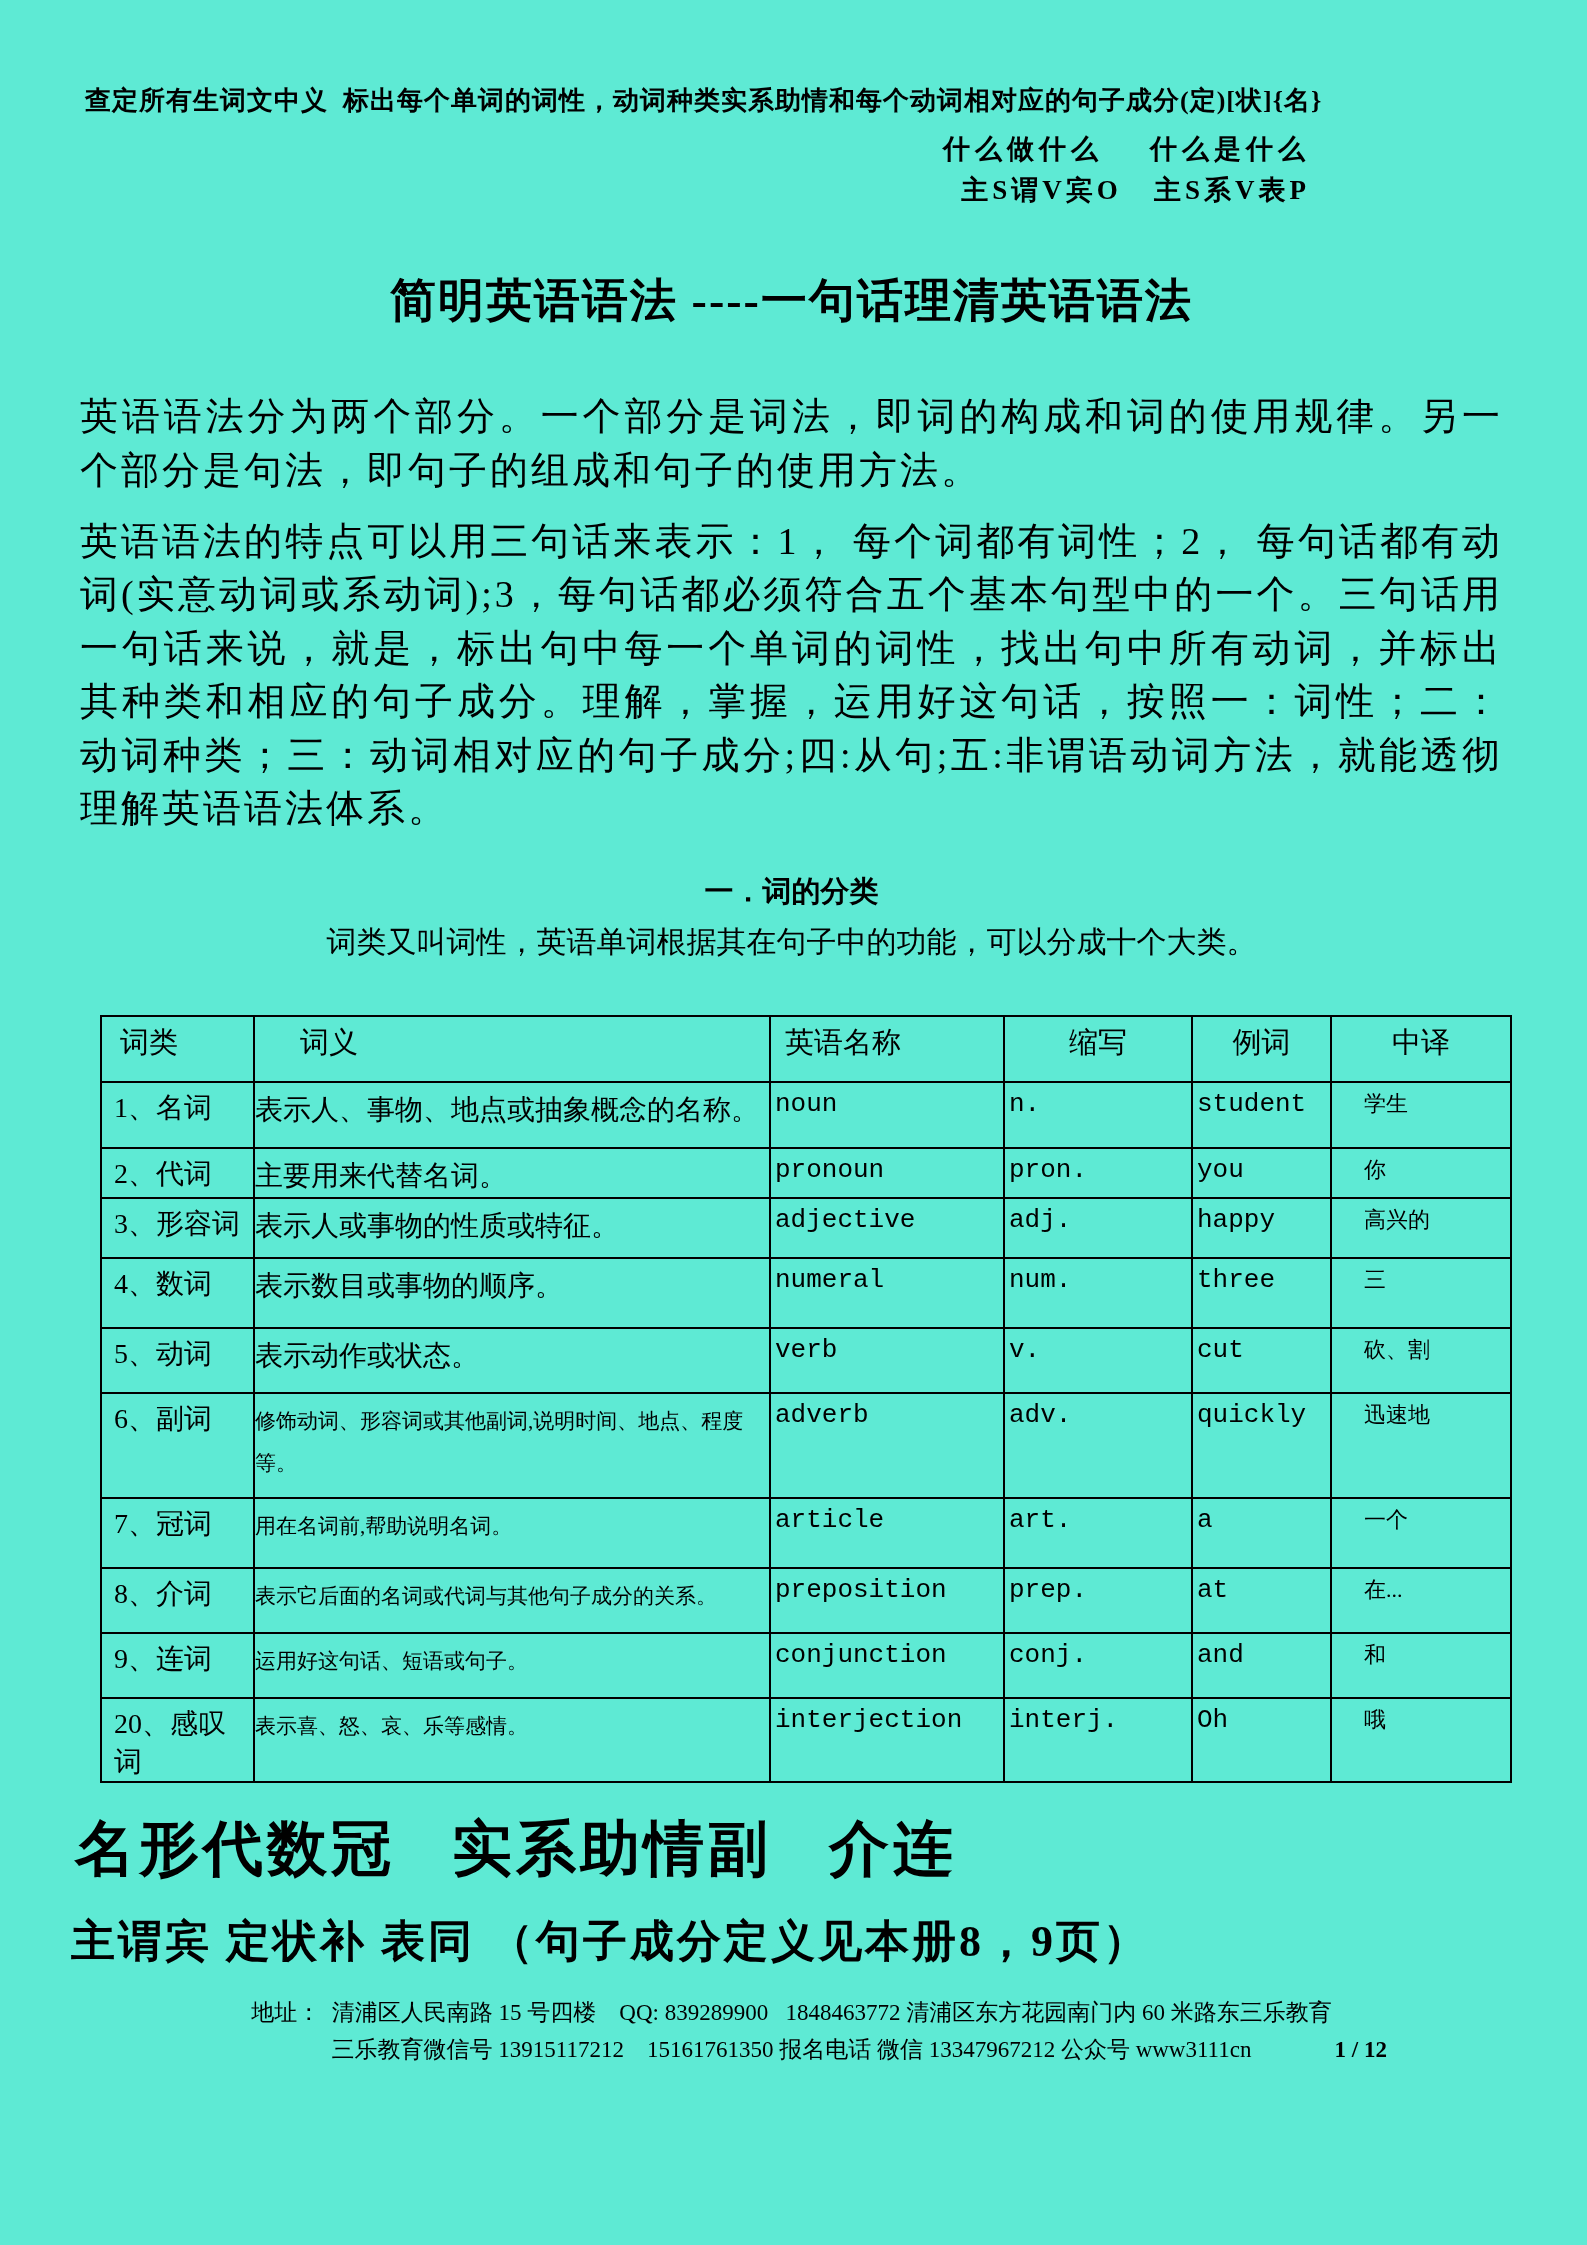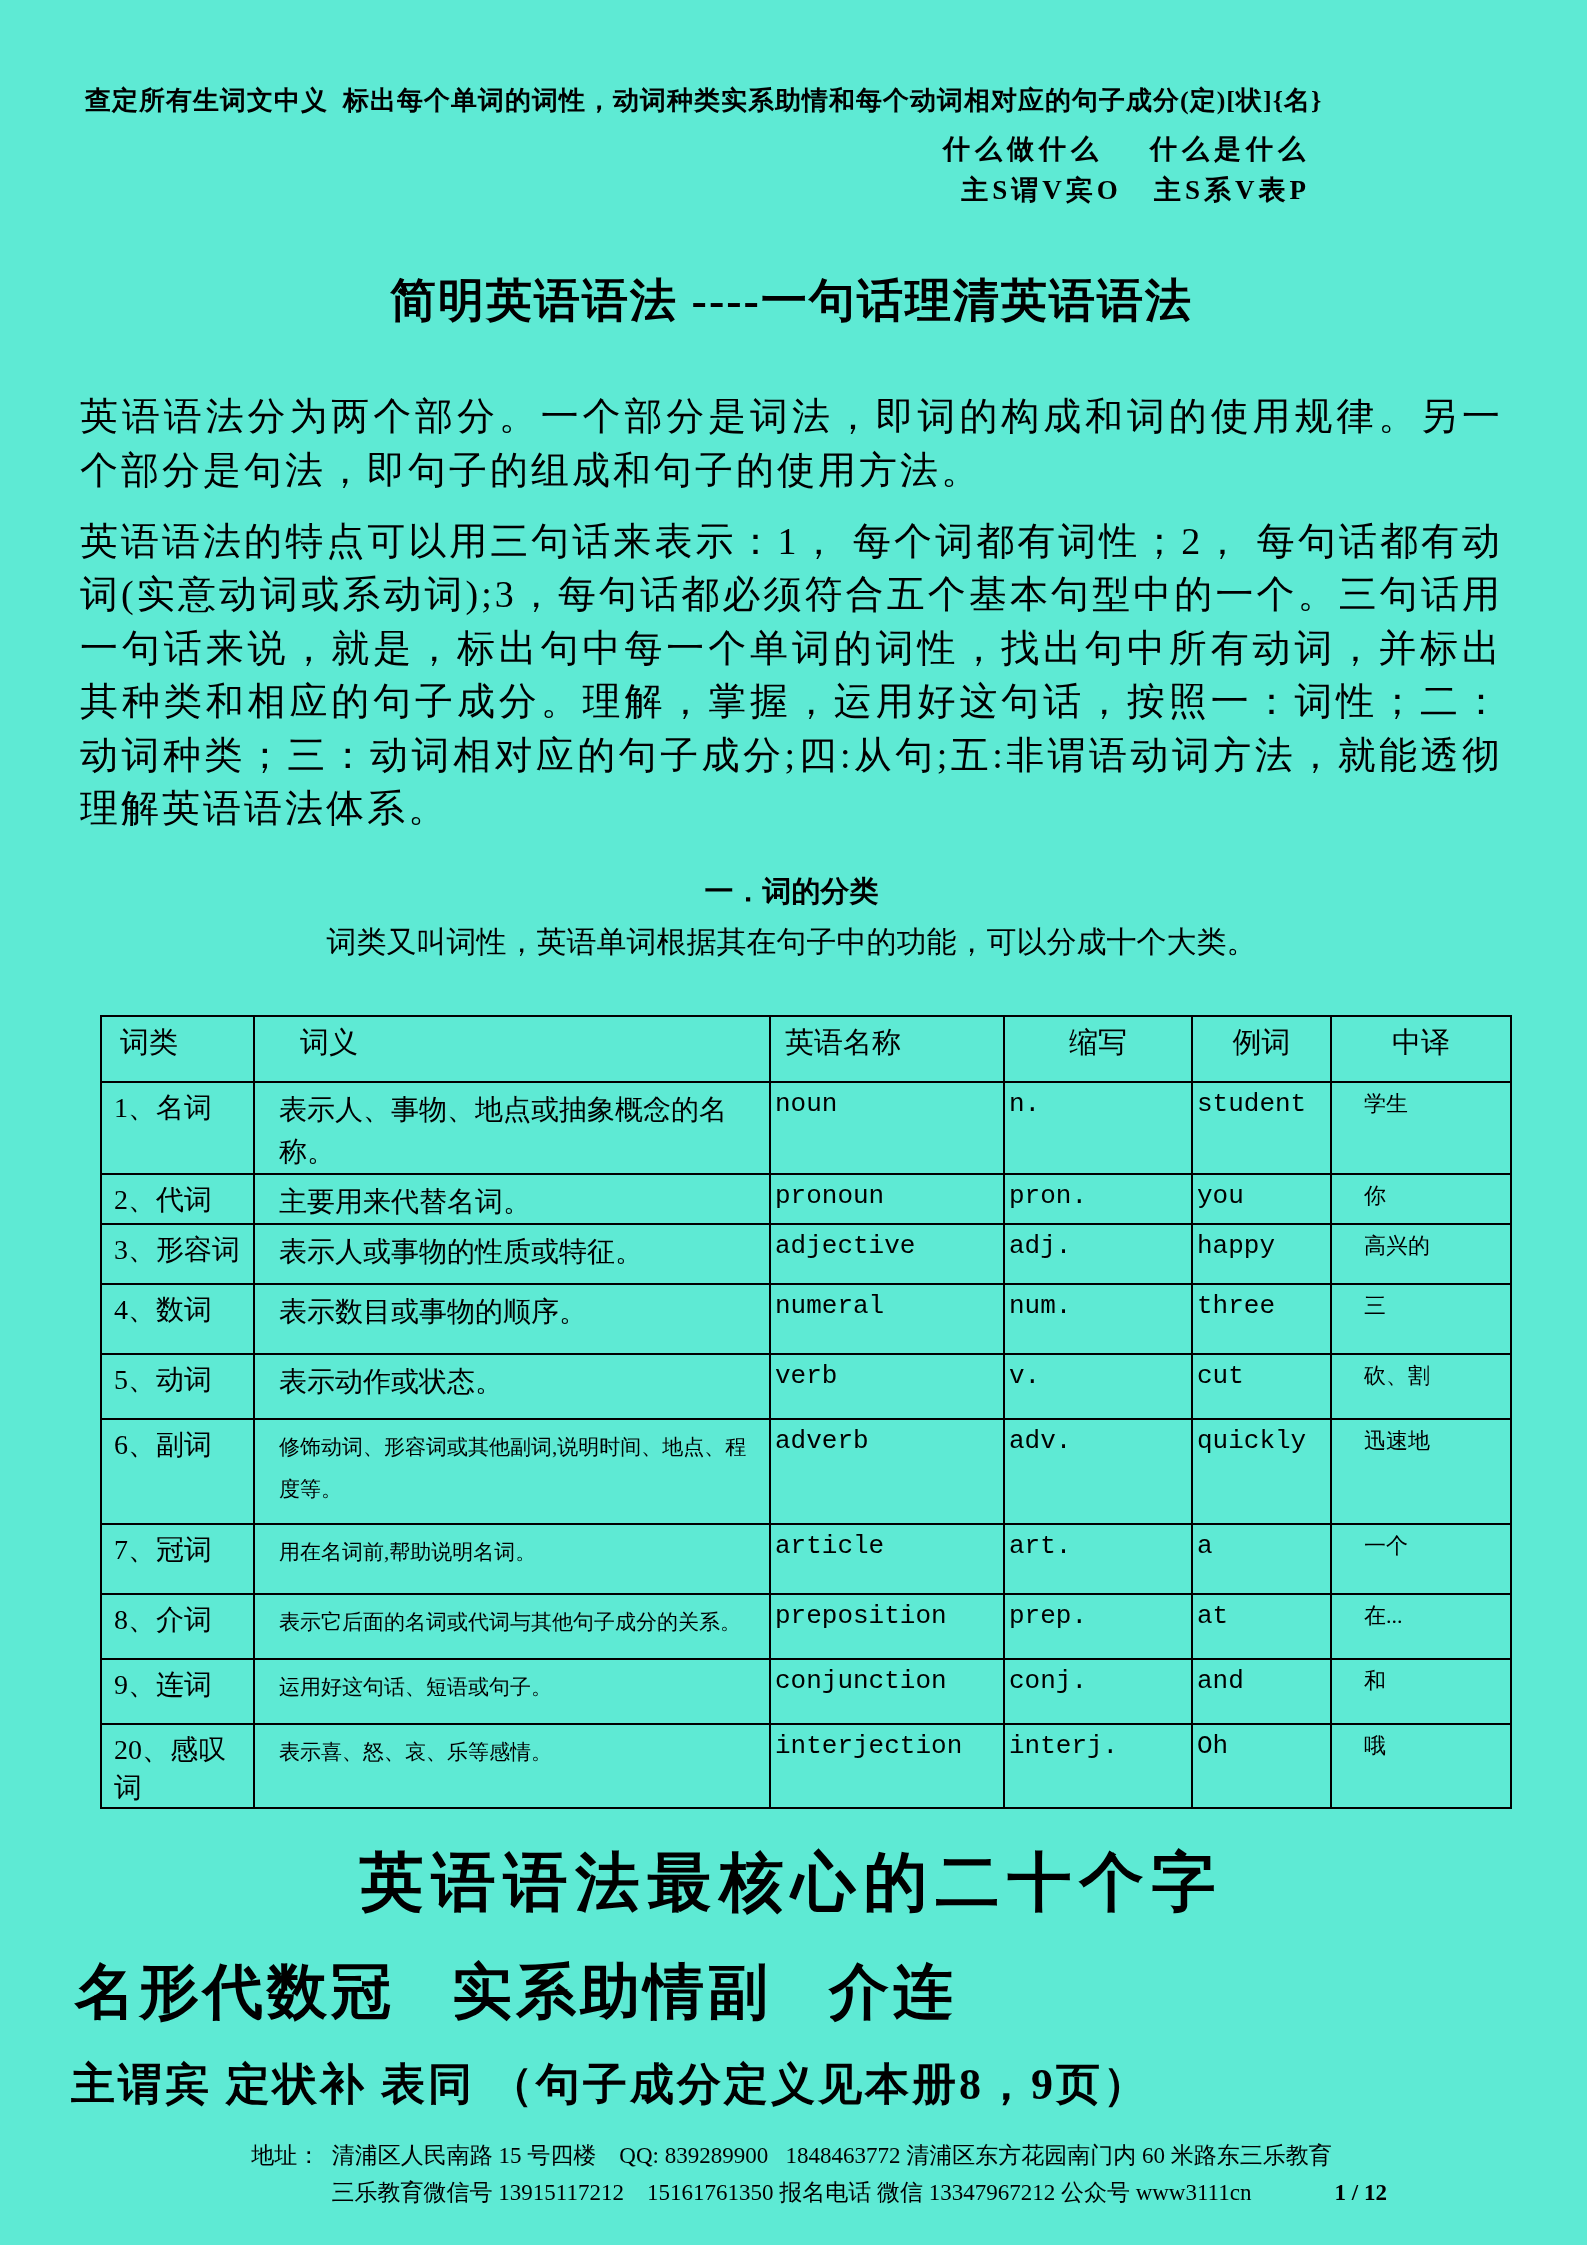--- a/index.html
+++ b/index.html
@@ -63,21 +63,21 @@
   .tbl th.c0{text-align:left;padding-left:18px;}
   .tbl th.c1{text-align:left;padding-left:45px;}
   .tbl th.c2{text-align:left;padding-left:14px;}
   .tbl col.c0{width:153px;}
   .tbl col.c1{width:516px;}
   .tbl col.c2{width:234px;}
   .tbl col.c3{width:188px;}
   .tbl col.c4{width:139px;}
   .tbl col.c5{width:180px;}
   .tbl td.c0{padding-left:12px;font-size:28px;}
-  .tbl td.c1{padding-left:24px;font-size:28px;line-height:1.5;}
+  .tbl td.c1{padding-left:0;font-size:28px;line-height:1.5;}
   .tbl td.c2,.tbl td.c3,.tbl td.c4{
     text-align:left;
     font-family:Liberation Mono, monospace;
     font-size:26px;
     margin-left:20px;
   }
   .tbl td.c5{text-align:left;padding-left:32px;font-size:22px;}
   .tbl tr.h{height:66px;}
   .tbl tr.r1{height:66px;}
   .tbl tr.r2{height:44px;}
@@ -230,21 +230,20 @@
       <td class="c0">20、感叹词</td>
       <td class="c1">表示喜、怒、哀、乐等感情。</td>
       <td class="c2">interjection</td>
       <td class="c3">interj.</td>
       <td class="c4">Oh</td>
       <td class="c5">哦</td>
     </tr>
   </tbody>
     </table>
 
-  <div class="core-head">英语语法最核心的二十个字</div>
   <div class="core-l1 pre">名形代数冠   实系助情副   介连</div>
   <div class="core-l2 pre">主谓宾 定状补 表同 （句子成分定义见本册8，9页）</div>
 
   <div class="footer">
     <div class="f1 pre">地址：  清浦区人民南路 15 号四楼    QQ: 839289900   1848463772 清浦区东方花园南门内 60 米路东三乐教育</div>
     <div class="f2">
       <span class="pre">三乐教育微信号 13915117212    15161761350 报名电话 微信 13347967212 公众号 www3111cn</span>
       <span class="pagenum">1 / 12</span>
     </div>
   </div>

